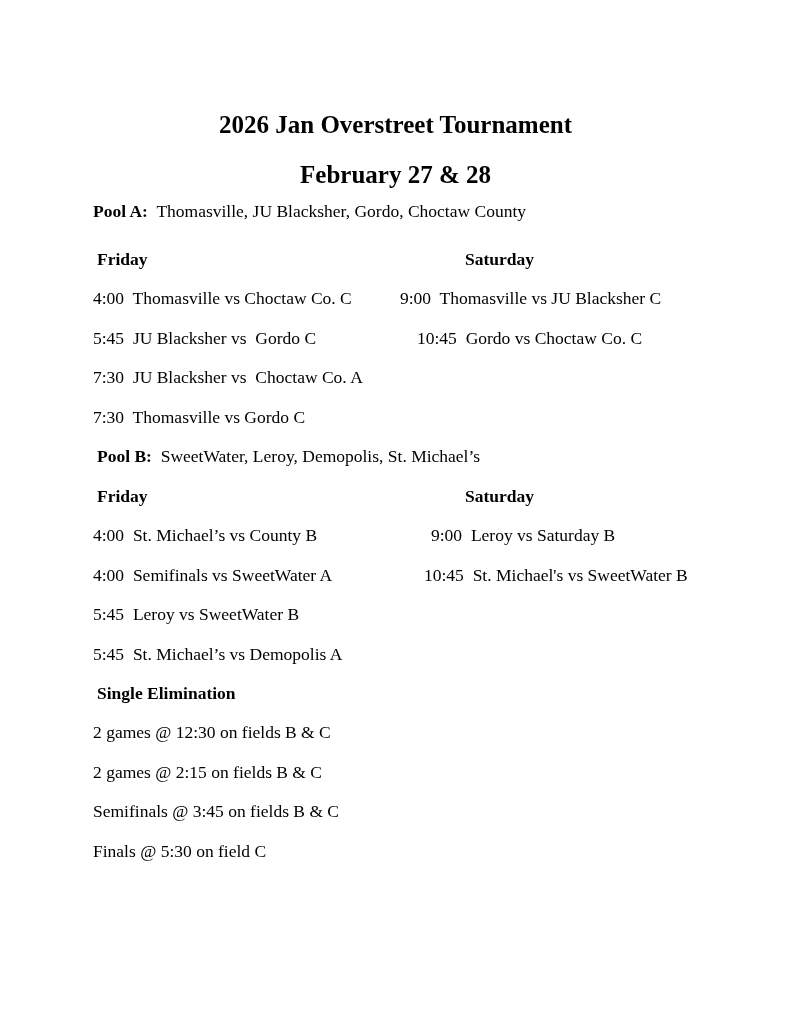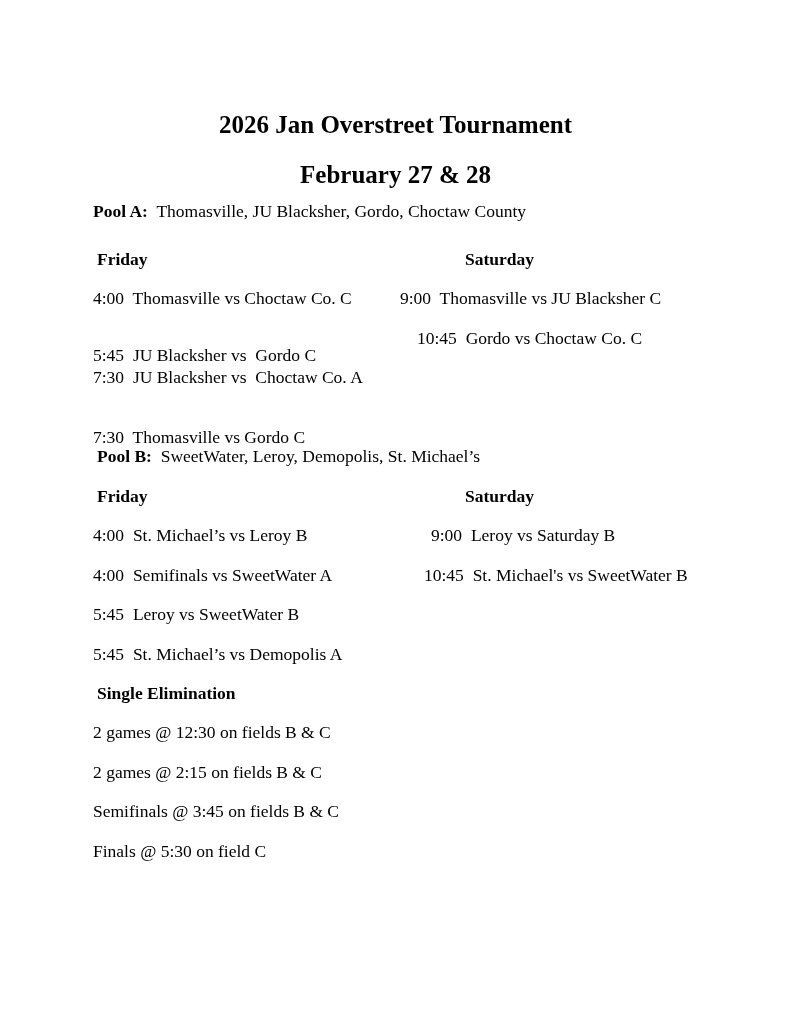--- a/index.html
+++ b/index.html
@@ -22,33 +22,33 @@
 
 <div class="title" style="top:110px;">2026 Jan Overstreet Tournament</div>
 <div class="title" style="top:160px;">February 27 &amp; 28</div>
 
 <div class="line" style="left:93px; top:200px;"><span class="bold">Pool A:</span>  <span>Thomasville, JU Blacksher, Gordo, Choctaw County</span></div>
 
 <div class="line bold" style="left:97px; top:248px;">Friday</div>
 <div class="line bold" style="left:465px; top:248px;">Saturday</div>
 
 <div class="line" style="left:93px; top:287px;"><span>4:00</span>  <span>Thomasville vs Choctaw Co. C</span></div>
-<div class="line" style="left:93px; top:344px;"><span>5:45</span>  <span>JU Blacksher vs  Gordo C</span></div>
+<div class="line" style="left:93px; top:327px;"><span>5:45</span>  <span>JU Blacksher vs  Gordo C</span></div>
 <div class="line" style="left:93px; top:366px;"><span>7:30</span>  <span>JU Blacksher vs  Choctaw Co. A</span></div>
-<div class="line" style="left:93px; top:426px;"><span>7:30</span>  <span>Thomasville vs Gordo C</span></div>
+<div class="line" style="left:93px; top:406px;"><span>7:30</span>  <span>Thomasville vs Gordo C</span></div>
 
 <div class="line" style="left:400px; top:287px;"><span>9:00</span>  <span>Thomasville vs JU Blacksher C</span></div>
 <div class="line" style="left:417px; top:327px;"><span>10:45</span>  <span>Gordo vs Choctaw Co. C</span></div>
 
 <div class="line" style="left:97px; top:445px;font-family:Liberation Serif, serif;"><span class="bold">Pool B:</span>  <span>SweetWater, Leroy, Demopolis, St. Michael’s</span></div>
 
 <div class="line bold" style="left:97px; top:485px;">Friday</div>
 <div class="line bold" style="left:465px; top:485px;">Saturday</div>
 
-<div class="line" style="left:93px; top:524px;"><span>4:00</span>  <span>St. Michael’s vs Leroy B</span></div>
+<div class="line" style="left:93px; top:524px;"><span>4:00</span>  <span>St. Michael’s vs County B</span></div>
 <div class="line" style="left:93px; top:564px;"><span>4:00</span>  <span>Semifinals vs SweetWater A</span></div>
 <div class="line" style="left:93px; top:603px;"><span>5:45</span>  <span>Leroy vs SweetWater B</span></div>
 <div class="line" style="left:93px; top:643px;"><span>5:45</span>  <span>St. Michael’s vs Demopolis A</span></div>
 
 <div class="line" style="left:431px; top:524px;"><span>9:00</span>  <span>Leroy vs Saturday B</span></div>
 <div class="line" style="left:424px; top:564px;"><span>10:45</span>  <span>St. Michael's vs SweetWater B</span></div>
 
 <div class="line bold" style="left:97px; top:682px;">Single Elimination</div>
 <div class="line" style="left:93px; top:721px;">2 games @ 12:30 on fields B &amp; C</div>
 <div class="line" style="left:93px; top:761px;text-align:center;">2 games @ 2:15 on fields B &amp; C</div>

